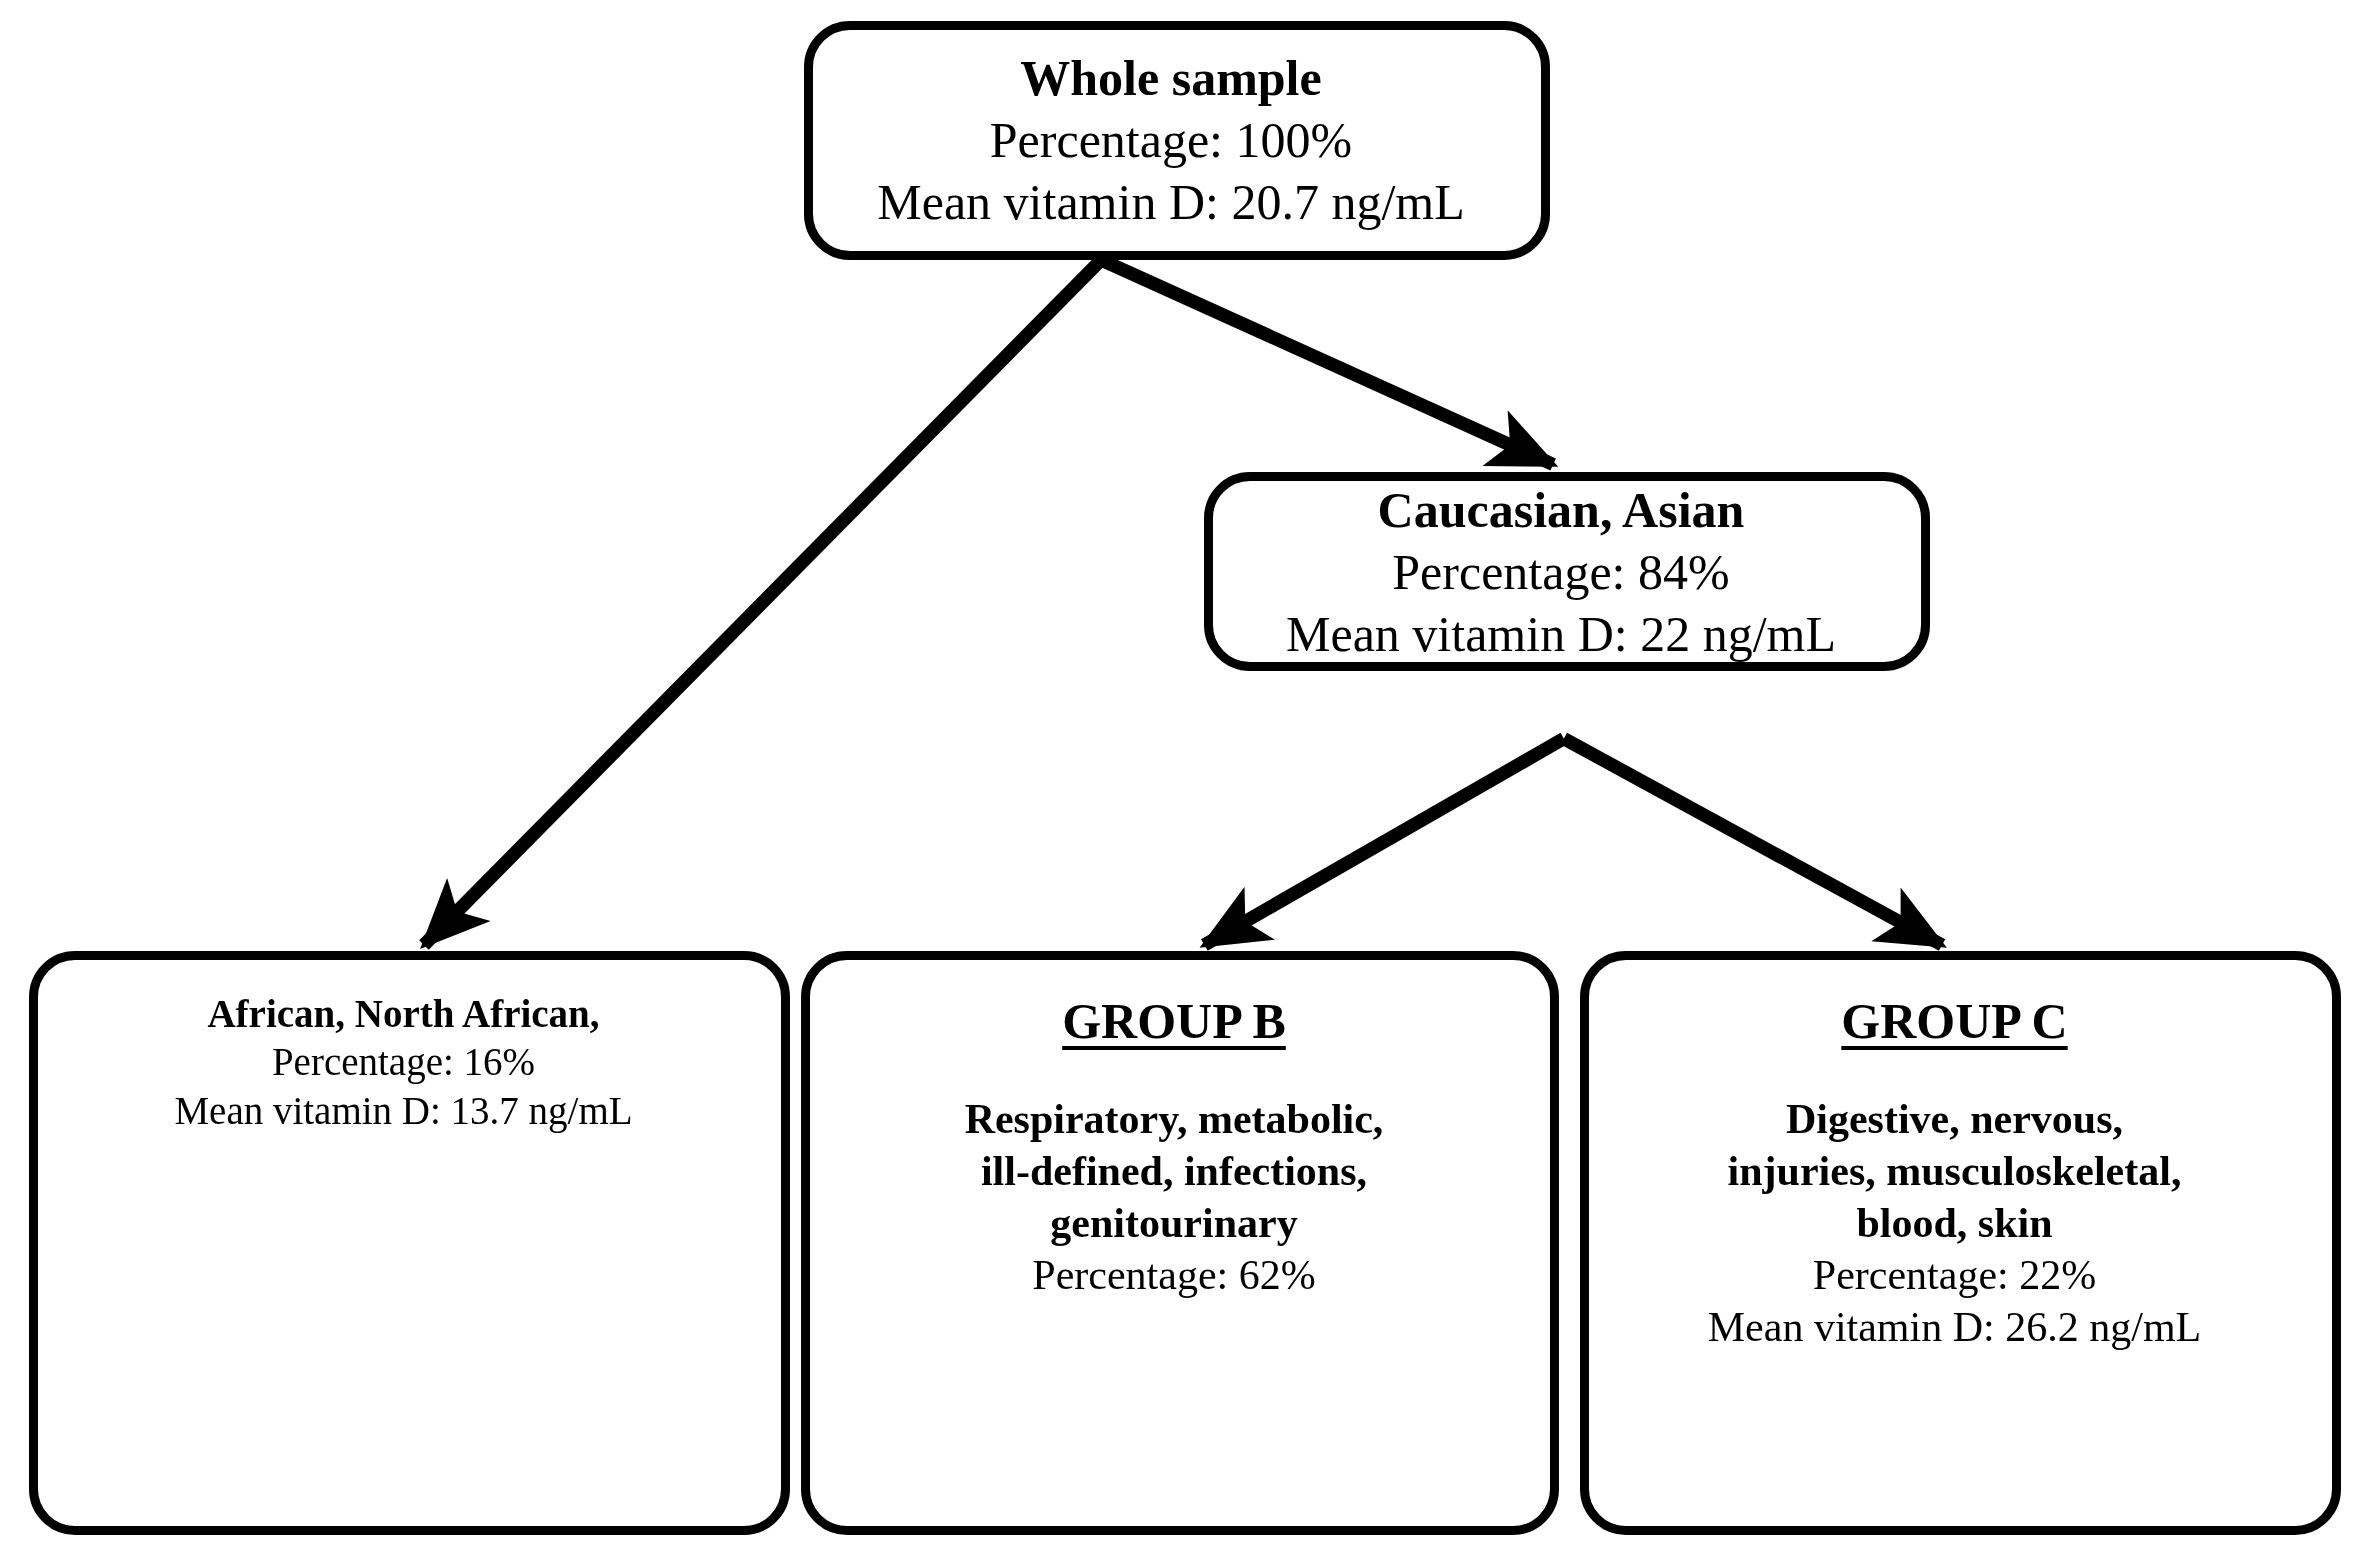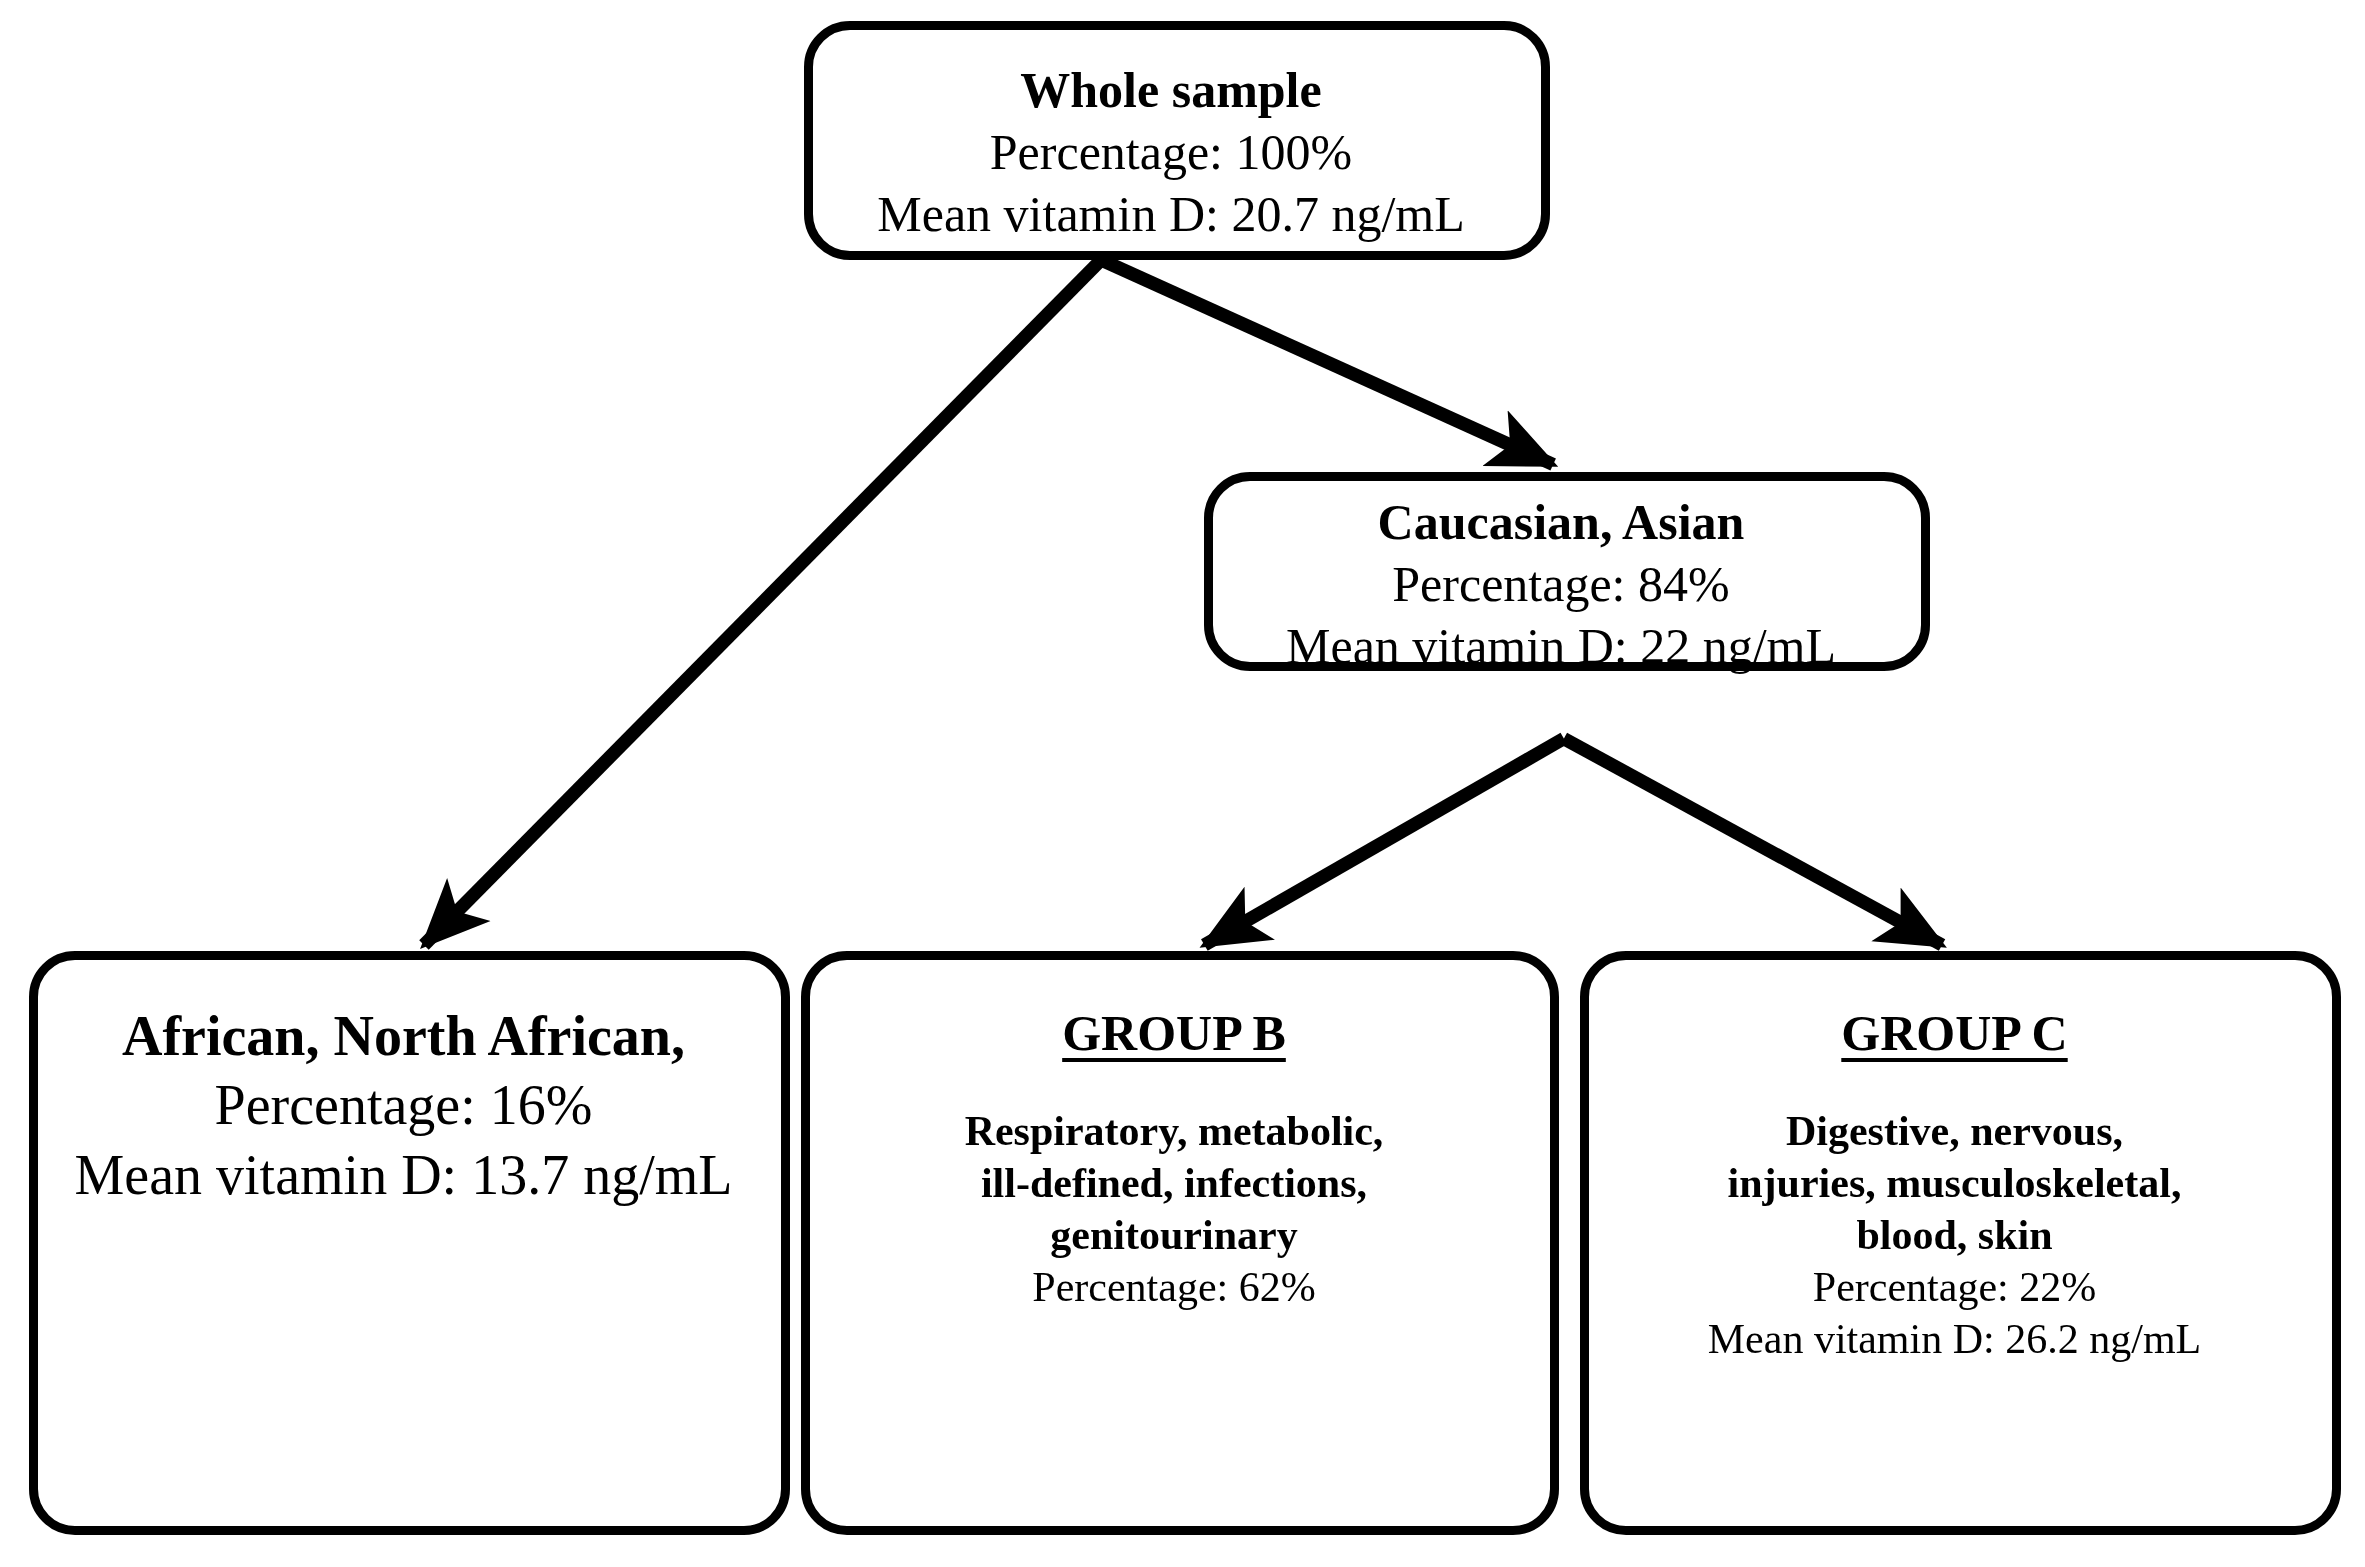--- a/index.html
+++ b/index.html
@@ -34,21 +34,20 @@
     border: 9.8px solid #000000;
     border-radius: 46px;
     text-align: center;
     line-height: 1.24;
     z-index: 2;
   }
   .node-inner {
     position: absolute;
     left: 0;
     right: 12px;
-    margin-top: 12px;
   }
   
   .node.kind-summary .node-inner {
     top: 50%;
     transform: translateY(-50%);
   }
   
   .node.kind-group .node-inner {
     top: 0;
     padding-top: 30px;
@@ -68,21 +67,21 @@
     text-decoration-thickness: 4.4px;
   }
   .group-title-row {
     display: block;
     margin-bottom: 41px;
   }
   .body-block {
     display: block;
   }
   .t-56 { font-size: 50px; }
-  .t-54 { font-size: 56px; }
+  .t-54 { font-size: 39px; }
   .t-52 { font-size: 42px; }
 </style>
 </head>
 <body>
 
 <div id="canvas">
 
   <svg id="arrow-layer" viewBox="0 0 2658 1761" width="2366" height="1567" xmlns="http://www.w3.org/2000/svg">
     <defs>
       <marker id="arrowhead" viewBox="0 0 10 10" refX="9.2" refY="5" markerWidth="5.2" markerHeight="5.2" orient="auto-start-reverse">

